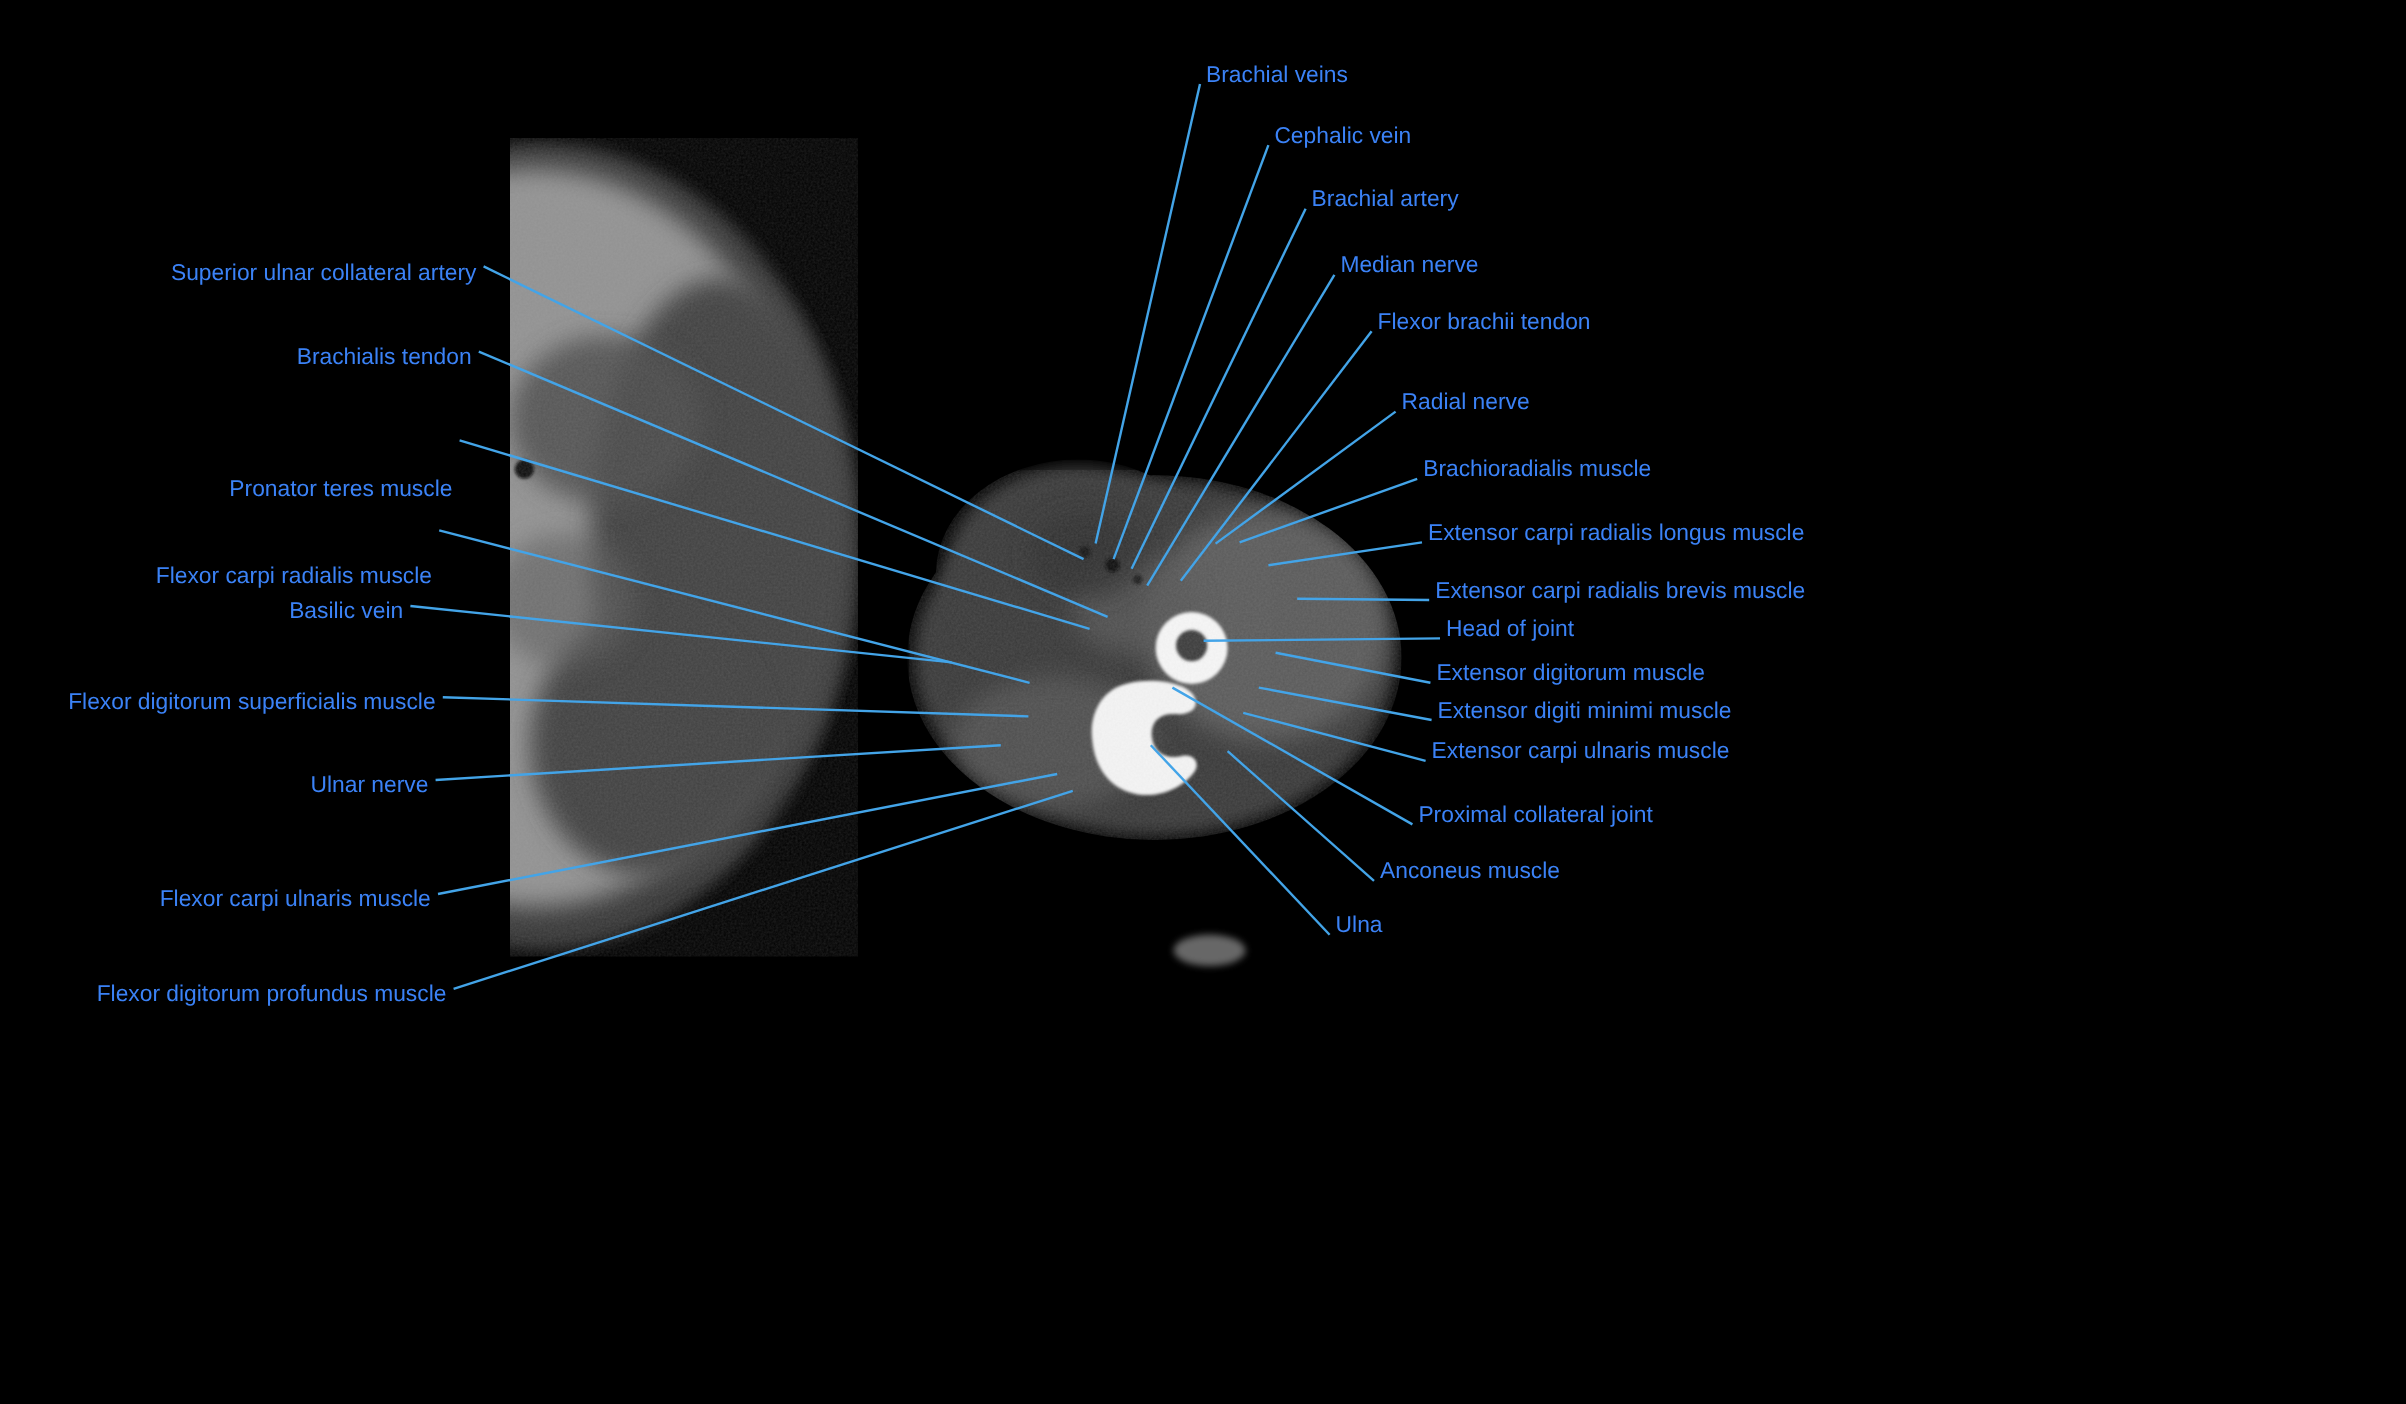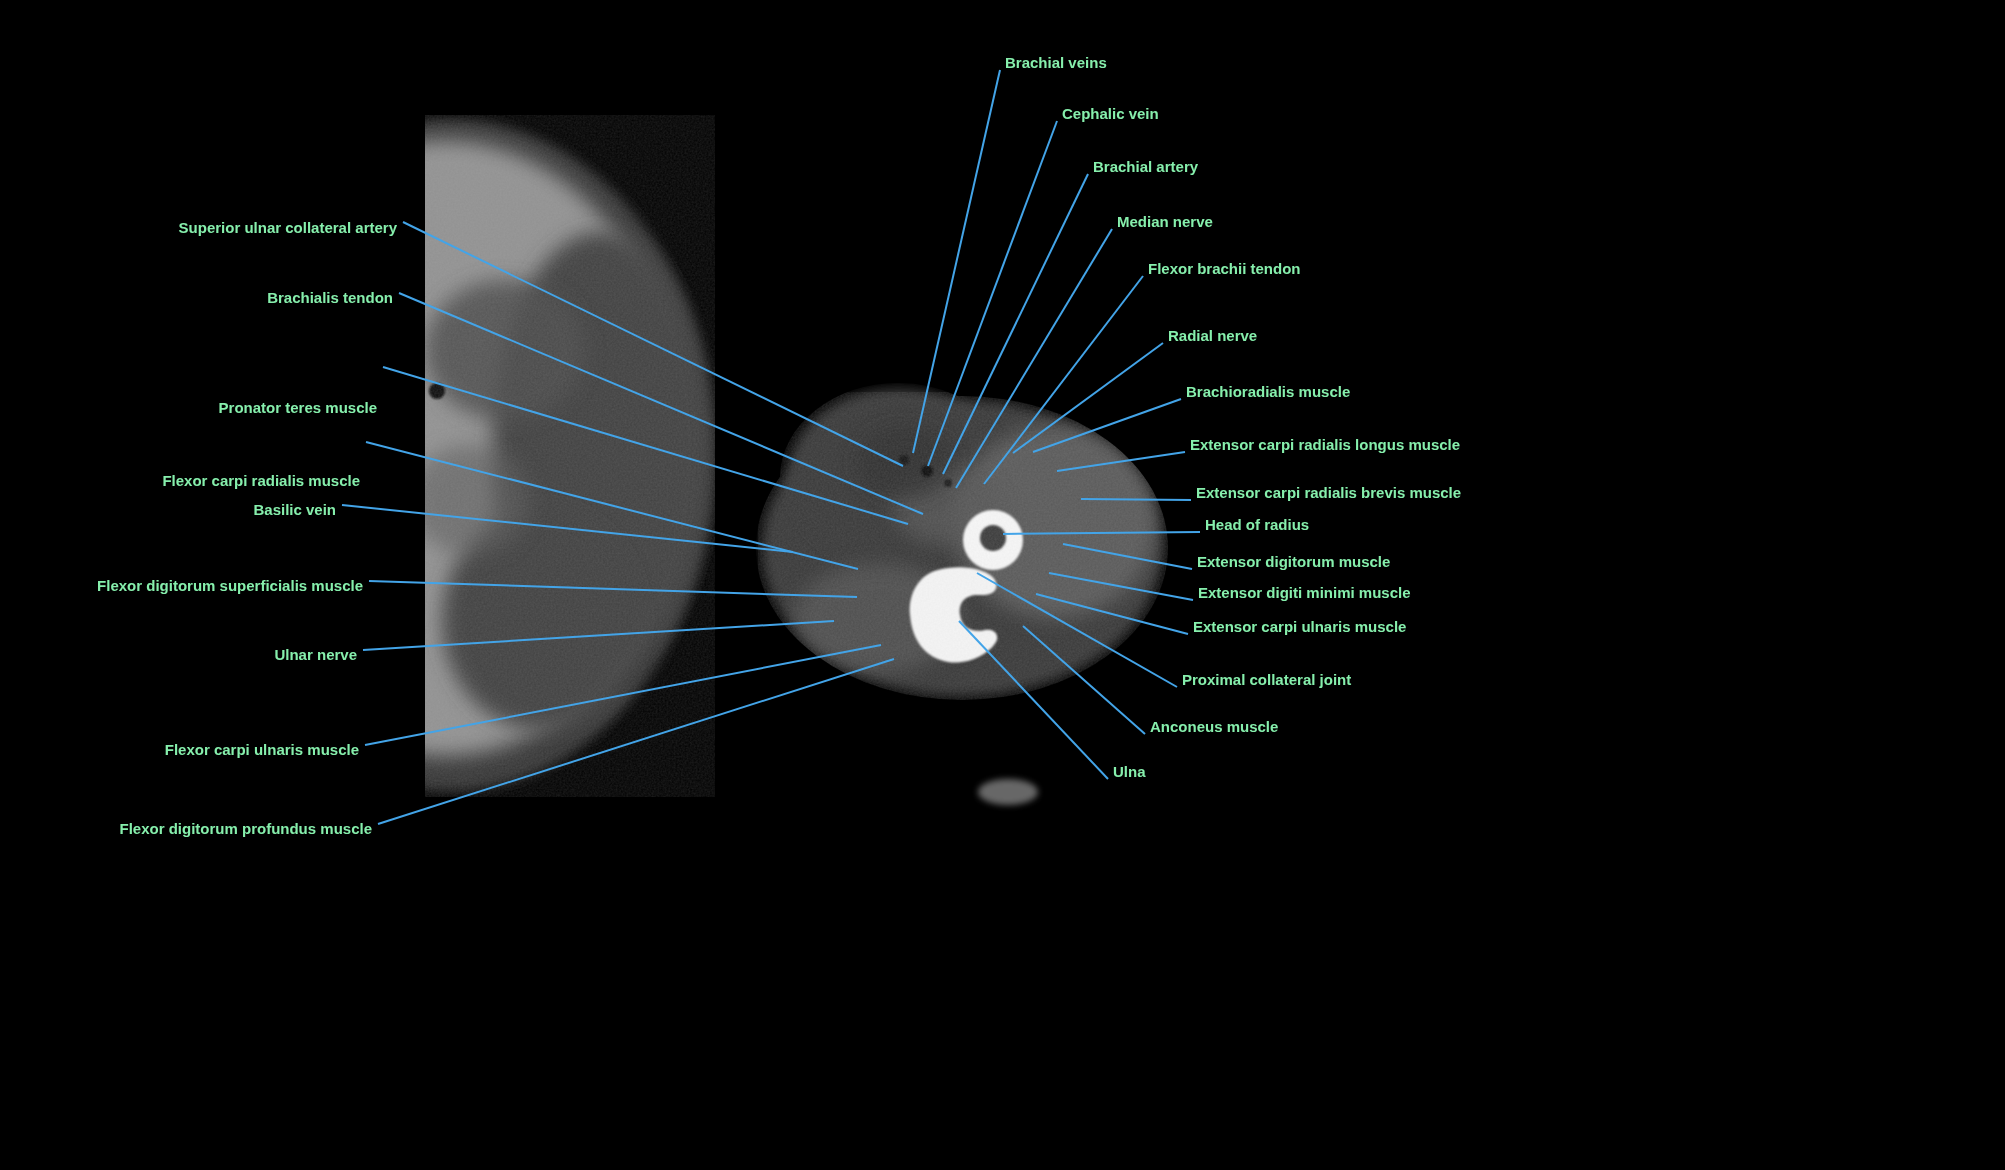--- a/index.html
+++ b/index.html
@@ -7,25 +7,24 @@
     position: relative;
     width: 2005px;
     height: 1170px;
     background: #000;
     overflow: hidden;
     font-family: "Liberation Sans", sans-serif;
   }
   .ct-svg { position: absolute; left: 0; top: 0; }
   .label {
     position: absolute;
-    color: #86efac;
-    font-size: 15px;
+    color: #3b82f6;
+    font-size: 19px;
     line-height: 24px;
     white-space: nowrap;
-    font-weight: bold;
   }
   .left-col  { text-align: right; }
   .right-col { text-align: left; }
   .leader { stroke: #43a4e8; stroke-width: 2; fill: none; }
 
   
   .ll0 { right: 1608px; top: 216px; }
   .ll1 { right: 1612px; top: 286px; }
   .ll2 { right: 1628px; top: 360px; margin-top: 36px; }
   .ll3 { right: 1645px; top: 435px; margin-top: 34px; }
@@ -171,21 +170,21 @@
 
   <div class="label right-col rl0">Brachial veins</div>
   <div class="label right-col rl1">Cephalic vein</div>
   <div class="label right-col rl2">Brachial artery</div>
   <div class="label right-col rl3">Median nerve</div>
   <div class="label right-col rl4">Flexor brachii tendon</div>
   <div class="label right-col rl5">Radial nerve</div>
   <div class="label right-col rl6">Brachioradialis muscle</div>
   <div class="label right-col rl7">Extensor carpi radialis longus muscle</div>
   <div class="label right-col rl8">Extensor carpi radialis brevis muscle</div>
-  <div class="label right-col rl9">Head of radius</div>
+  <div class="label right-col rl9">Head of joint</div>
   <div class="label right-col rl10">Extensor digitorum muscle</div>
   <div class="label right-col rl11">Extensor digiti minimi muscle</div>
   <div class="label right-col rl12">Extensor carpi ulnaris muscle</div>
   <div class="label right-col rl13">Proximal collateral joint</div>
   <div class="label right-col rl14">Anconeus muscle</div>
   <div class="label right-col rl15">Ulna</div>
 
 </div>
 
 </body></html>

